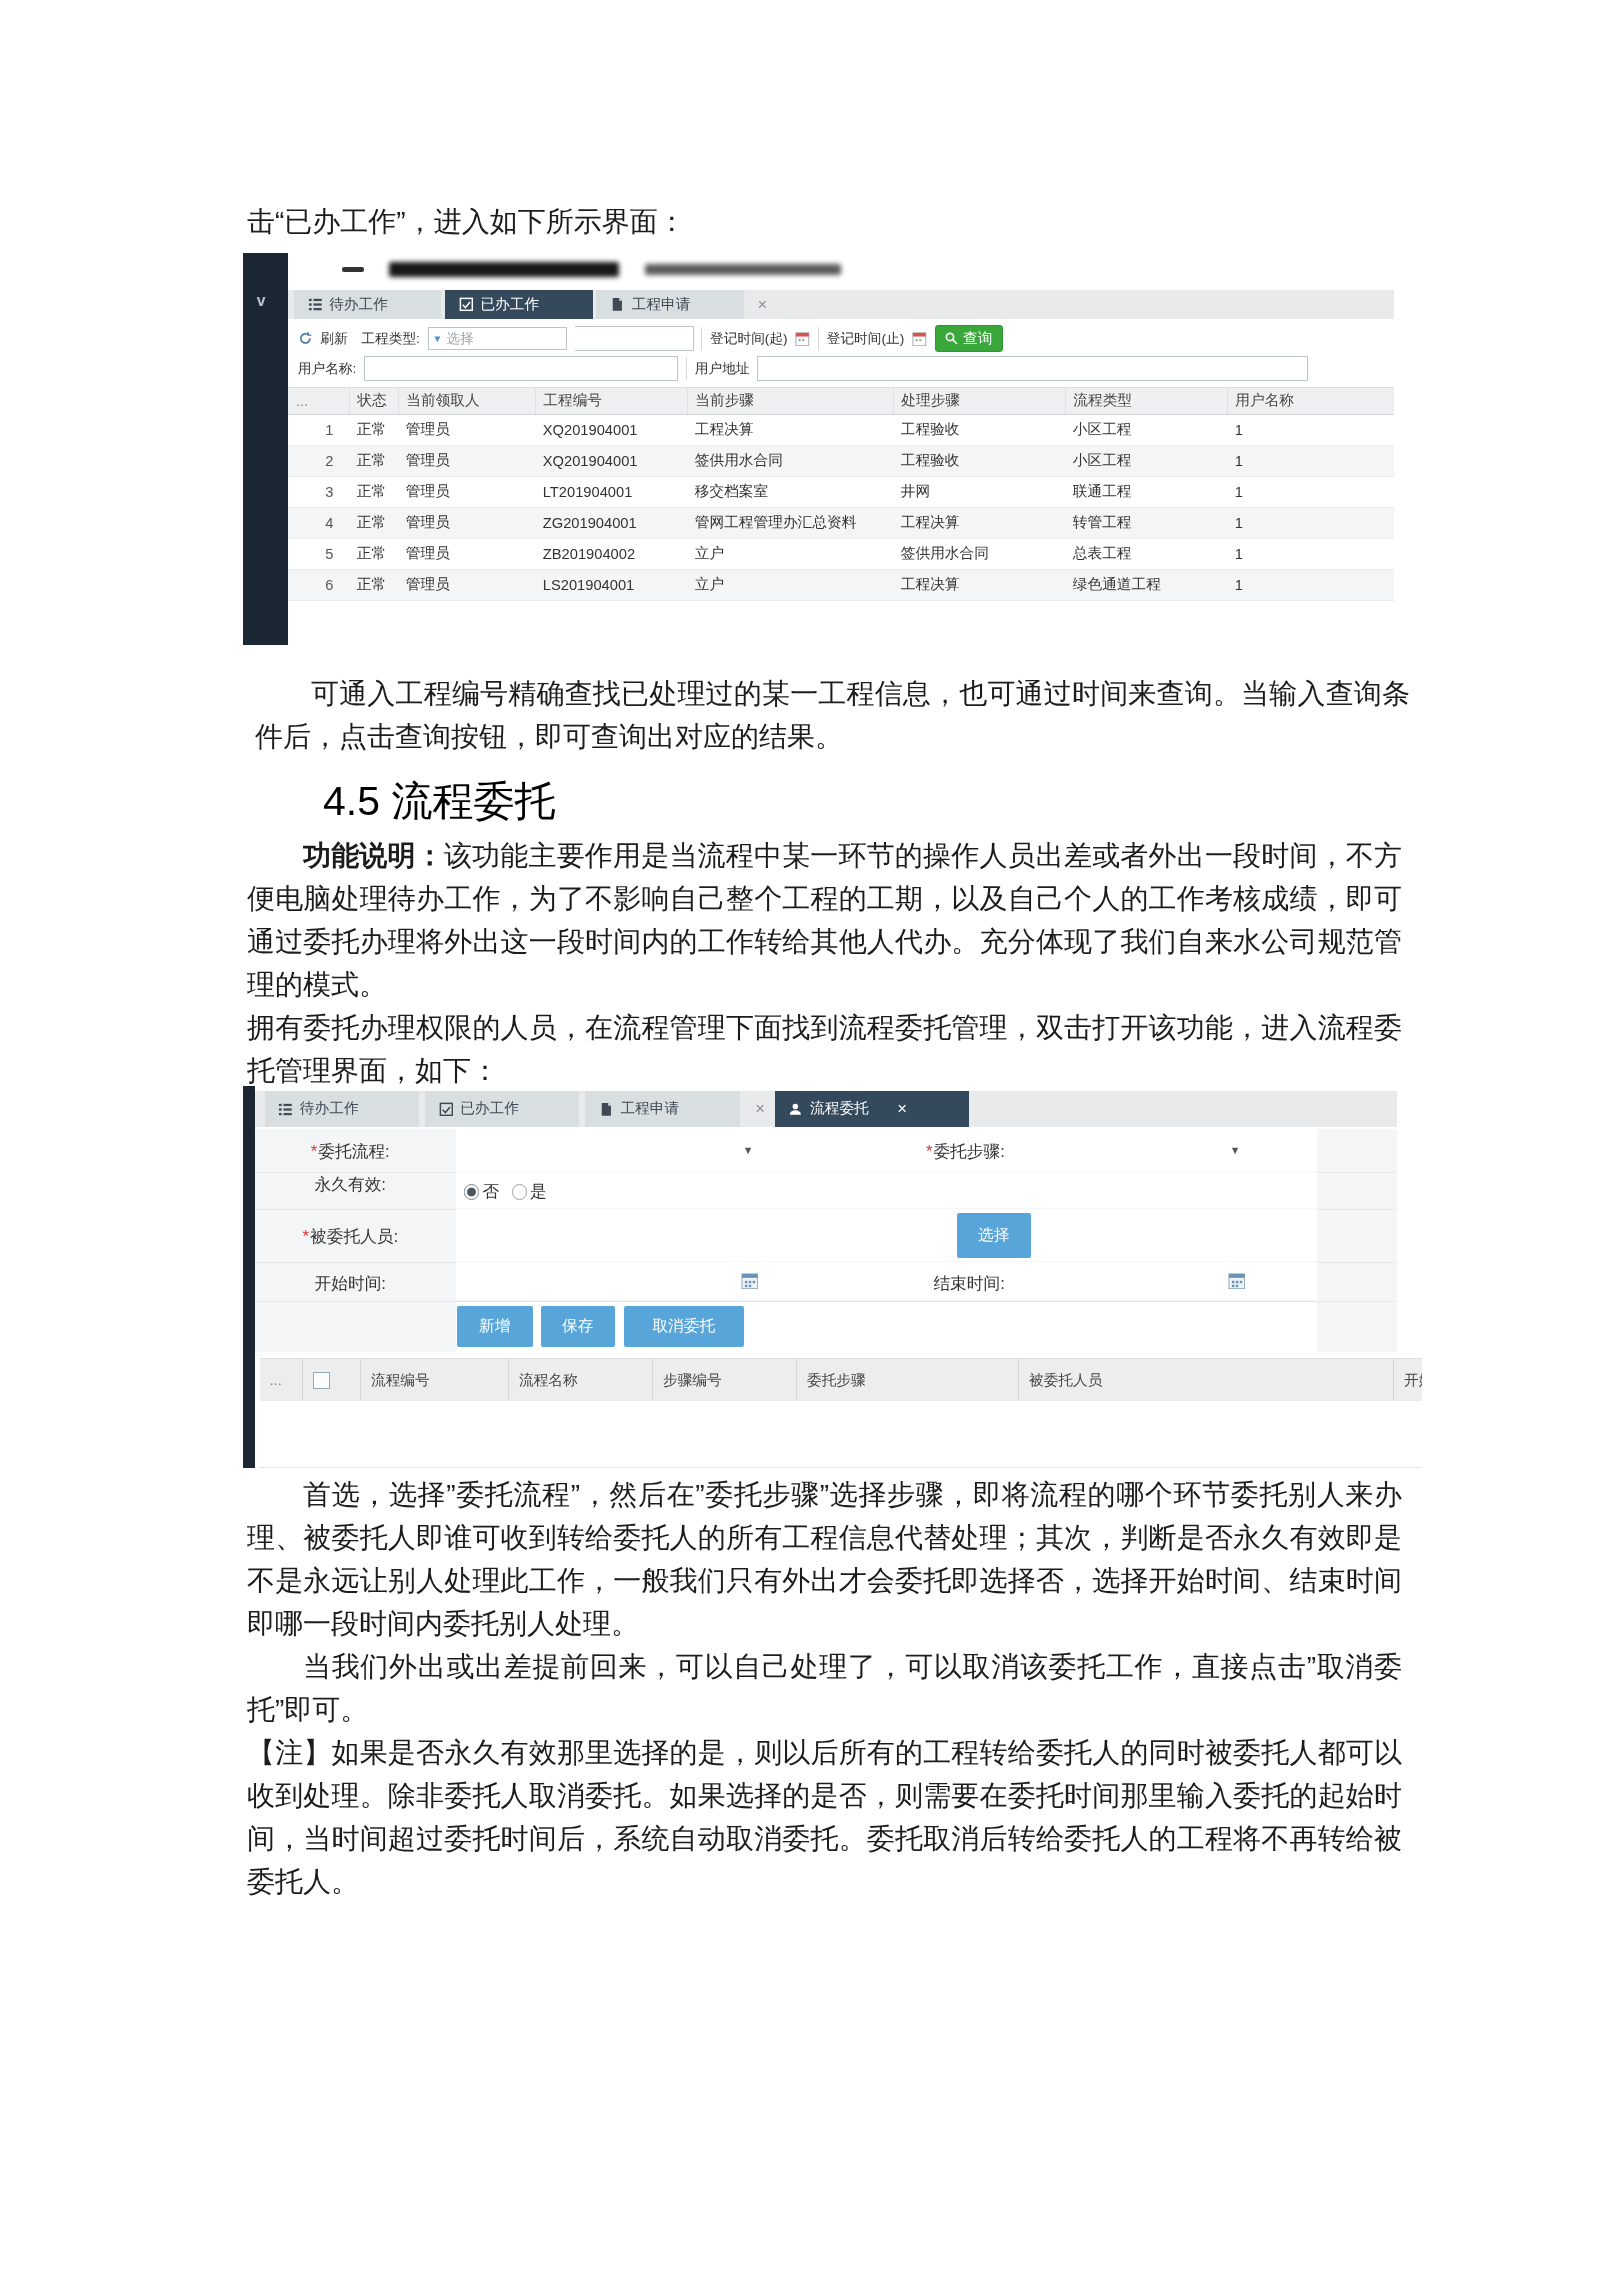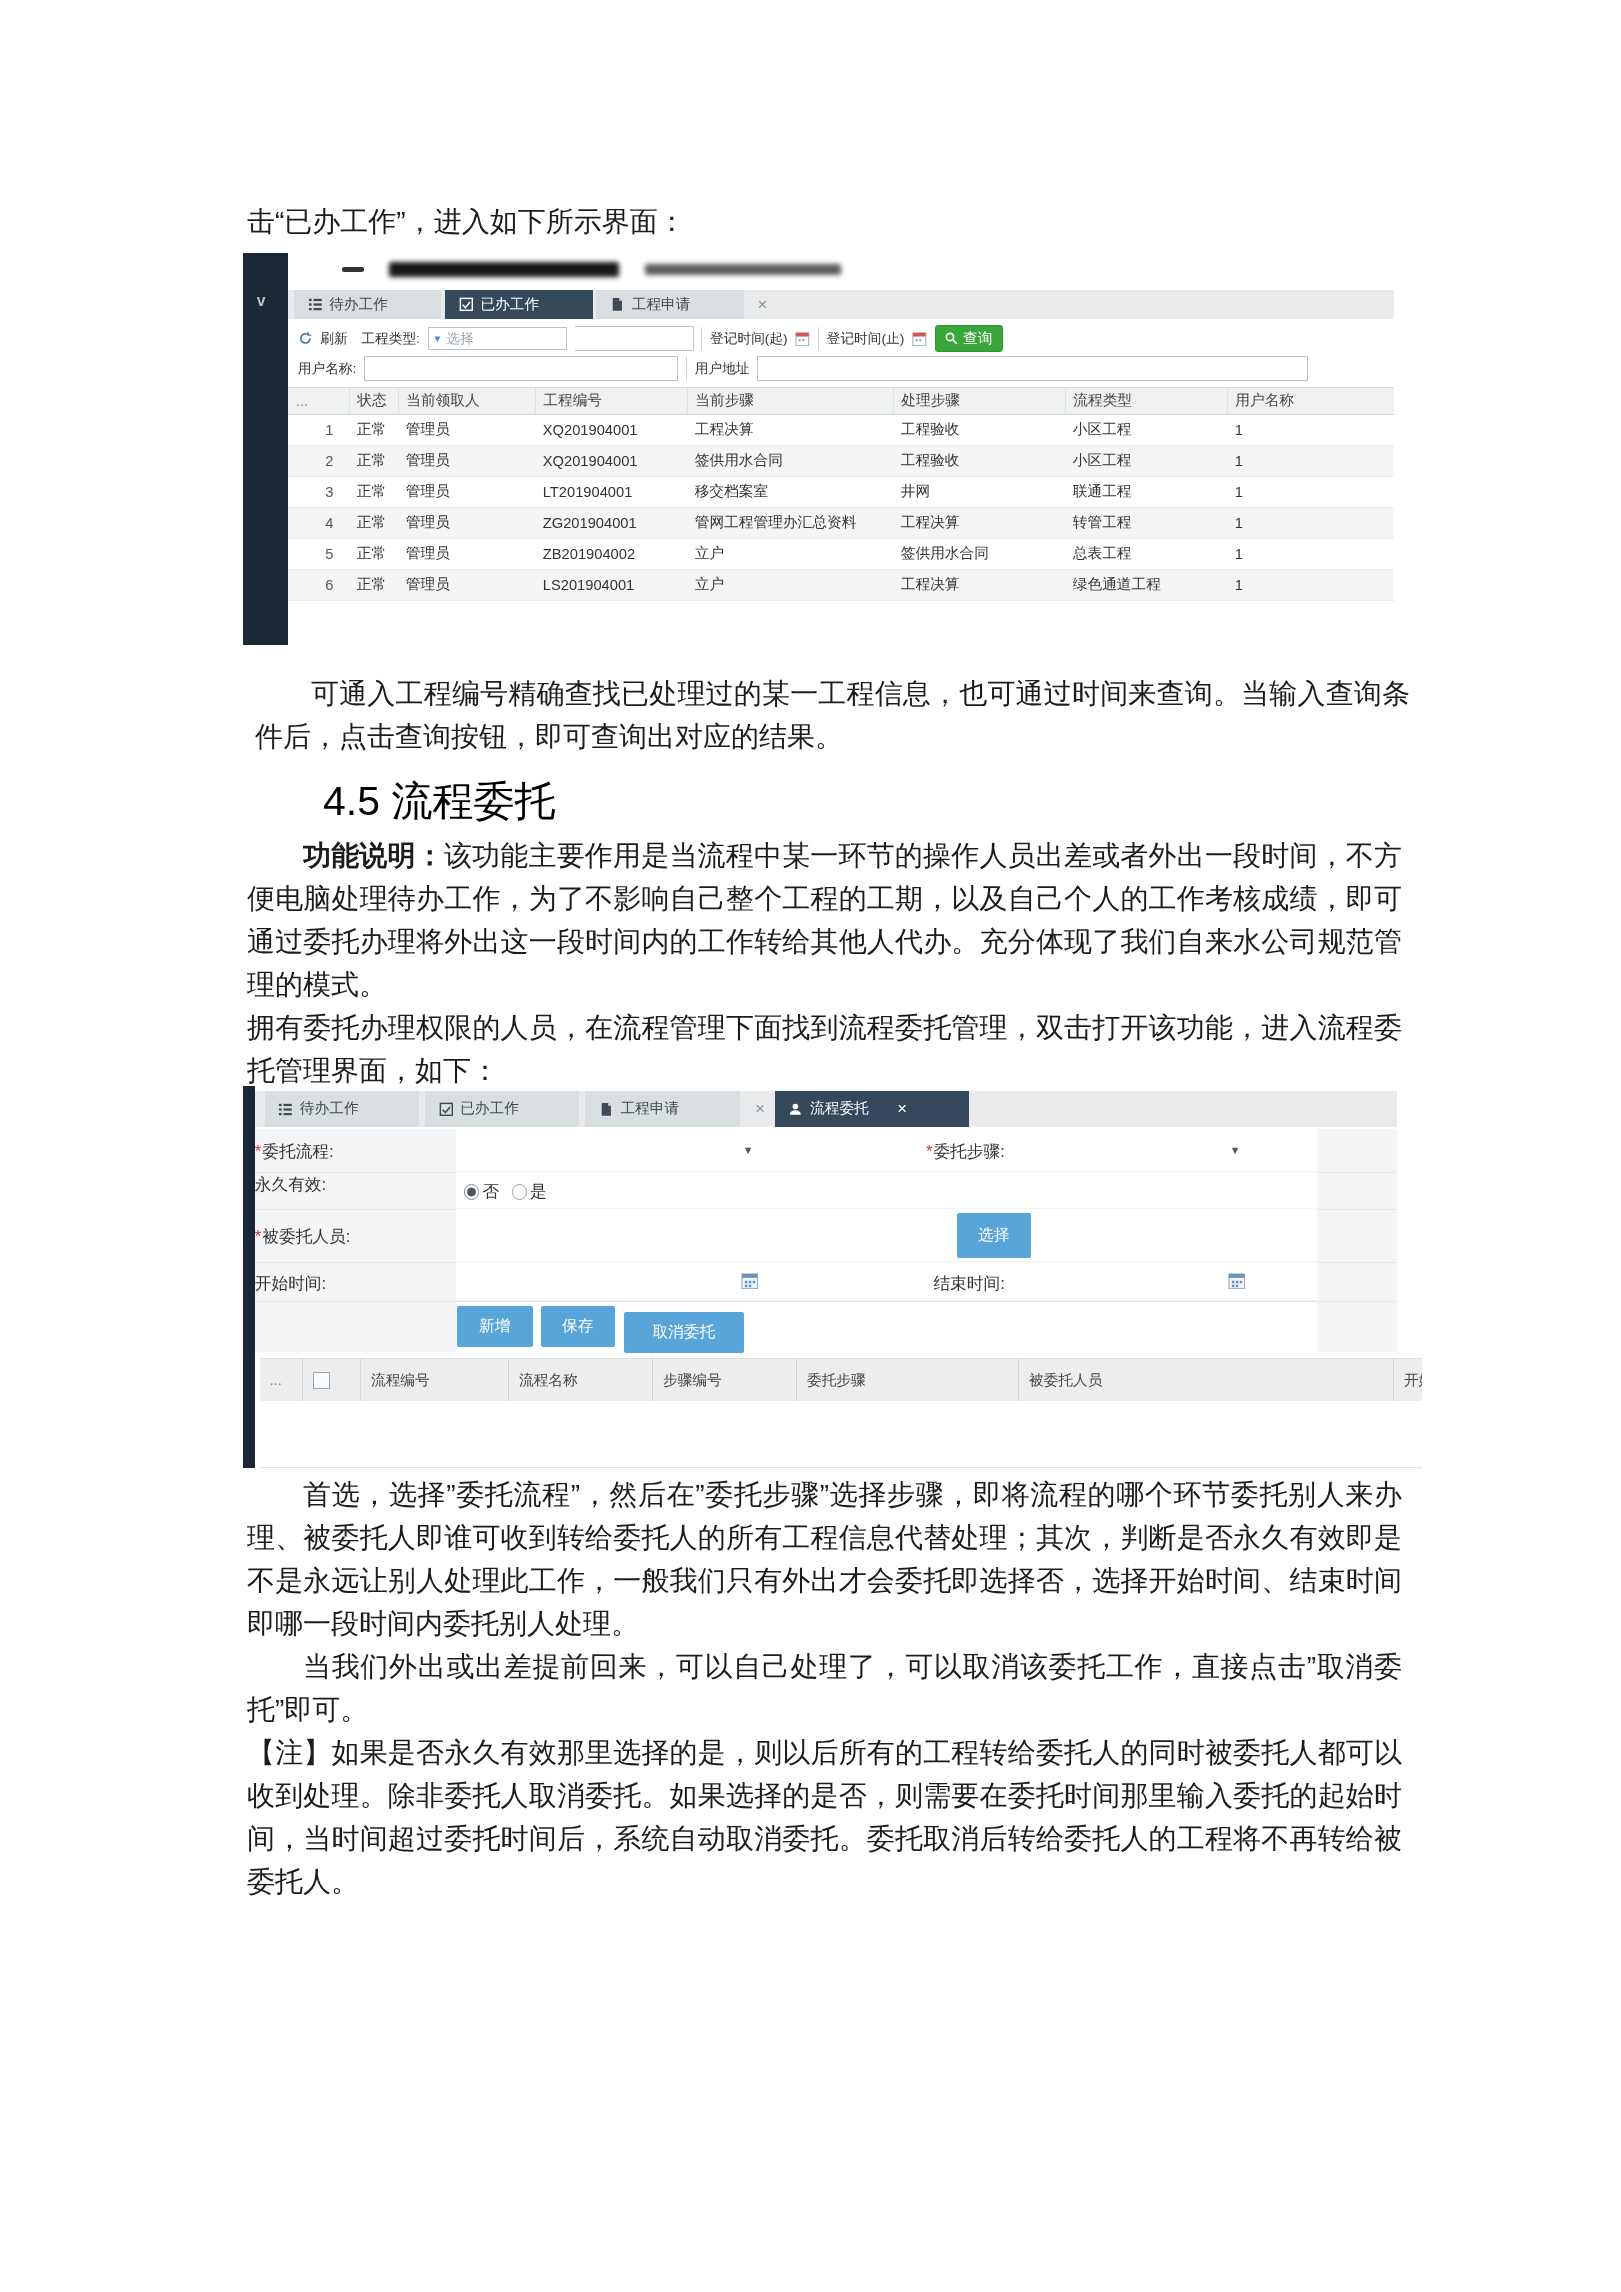--- a/index.html
+++ b/index.html
@@ -51,21 +51,21 @@
   .t1 td:first-child{text-align:right;padding-right:15.7px;color:#555;}
   .s1-table{left:45px;top:134px;}
   
   .s2{left:243px;top:1086px;width:1247px;height:382px;}
   .s2-strip{left:0;top:0;width:11.8px;height:382px;}
   .s2-tabbar{left:11.8px;top:4.9px;width:1142px;height:36px;padding-left:9.8px;box-sizing:border-box;}
   .s2 .tab{margin-right:5.9px;}
   .form{left:11.8px;top:43px;width:1142px;height:223px;background:#f4f5f6;}
   .form-row{position:absolute;left:0;width:1142px;border-bottom:1px solid #e4e6e8;}
   .form-white{position:absolute;left:201px;top:0;bottom:1px;width:861px;background:#fff;}
-  .flabel{position:absolute;left:0;width:191px;text-align:left;font-size:16.7px;color:#333;}
+  .flabel{position:absolute;left:0;width:191px;text-align:center;font-size:16.7px;color:#333;}
   .flabel2{position:absolute;width:157px;text-align:right;font-size:16.7px;color:#333;}
   .req{color:#e03131;margin-right:1px;}
   .caret-d{position:absolute;color:#555;font-size:10.8px;}
   .radio{display:inline-block;width:15.7px;height:15.7px;border-radius:50%;border:1px solid #9aa4ab;
          background:#fdfdfd;vertical-align:-2.9px;margin-right:2.9px;box-sizing:border-box;}
   .radio.sel{border-color:#7b8891;background:radial-gradient(circle,#4a5560 0 3.9px,#fdfdfd 4.9px);}
   .cal{position:absolute;width:17.6px;height:17.6px;}
   .t2{width:1230px;font-size:14.7px;color:#444;}
   .t2 th{height:42px;background:#ededee;border-right:1px solid #d4d7d9;border-top:1px solid #dcdfe1;
          border-bottom:1px solid #d7dadc;padding:0 9.8px;white-space:nowrap;overflow:hidden;}
@@ -386,21 +386,21 @@
               <rect x="4" y="13" width="2.5" height="2.5" fill="#6b93b5"></rect>
               <rect x="8" y="13" width="2.5" height="2.5" fill="#6b93b5"></rect>
             </svg>
         </span>
       </div>
 
       <div class="form-row" style="top:173px;height:51px;border-bottom:none;">
         <div class="form-white"></div>
         <span class="btn-blue abs" style="left:202px;top:3.9px;width:76px;height:41px;">新增</span>
         <span class="btn-blue abs" style="left:286px;top:3.9px;width:74px;height:41px;">保存</span>
-        <span class="btn-blue abs" style="left:369px;top:3.9px;width:120px;height:41px;margin-top:6px;">取消委托</span>
+        <span class="btn-blue abs" style="left:369px;top:3.9px;width:120px;height:41px;">取消委托</span>
       </div>
     </div>
 
     <div class="abs s2-table">
       <table class="grid t2">
         <colgroup>
             <col style="width:43px">
             <col style="width:58px">
             <col style="width:148px">
             <col style="width:144px">

